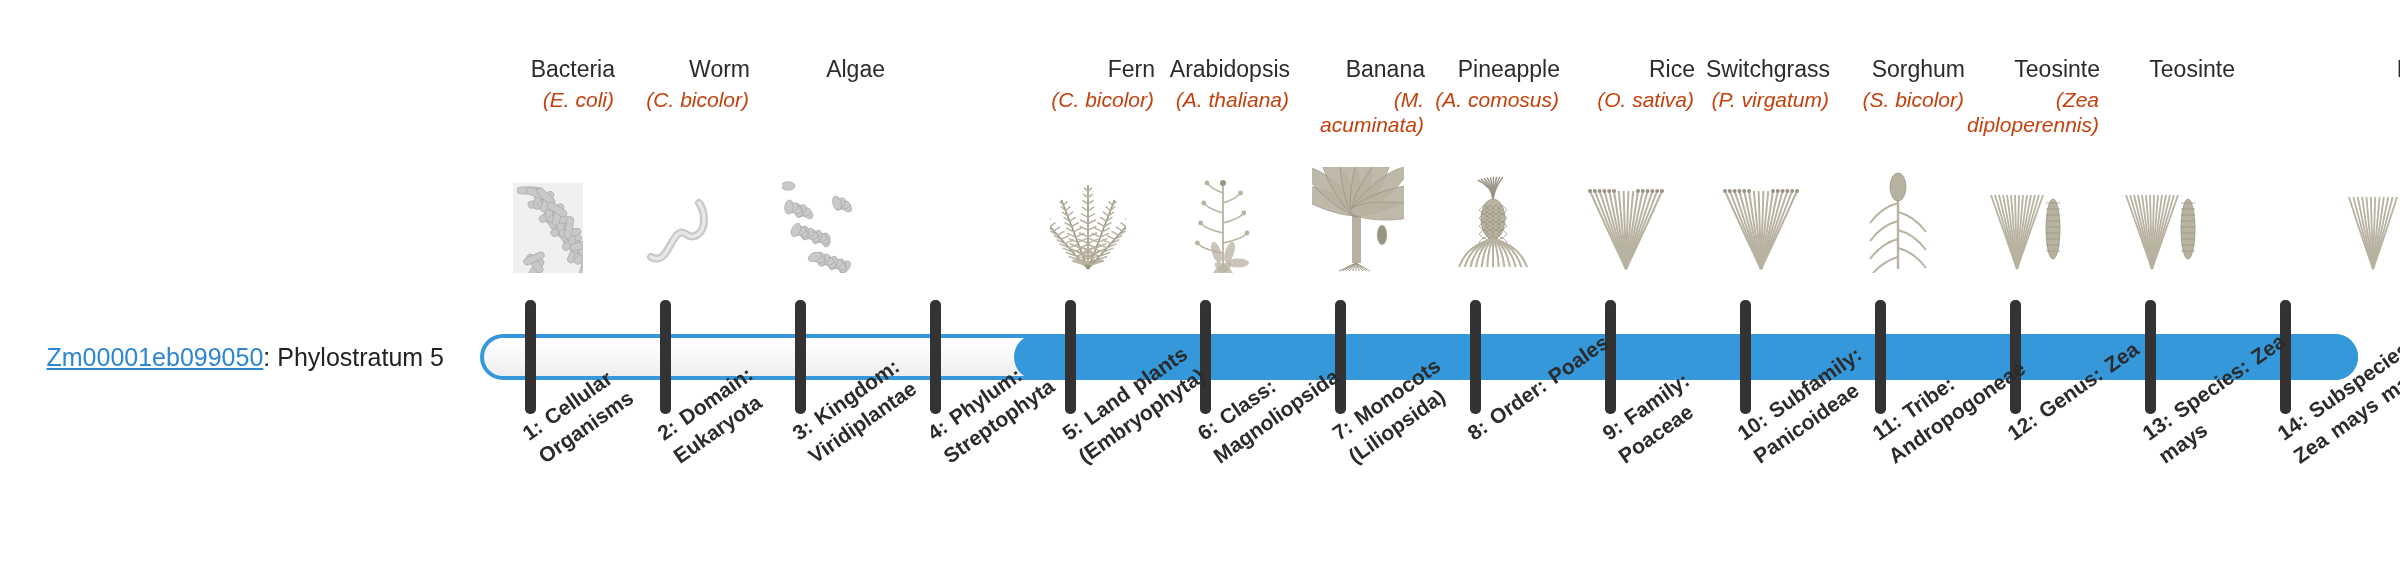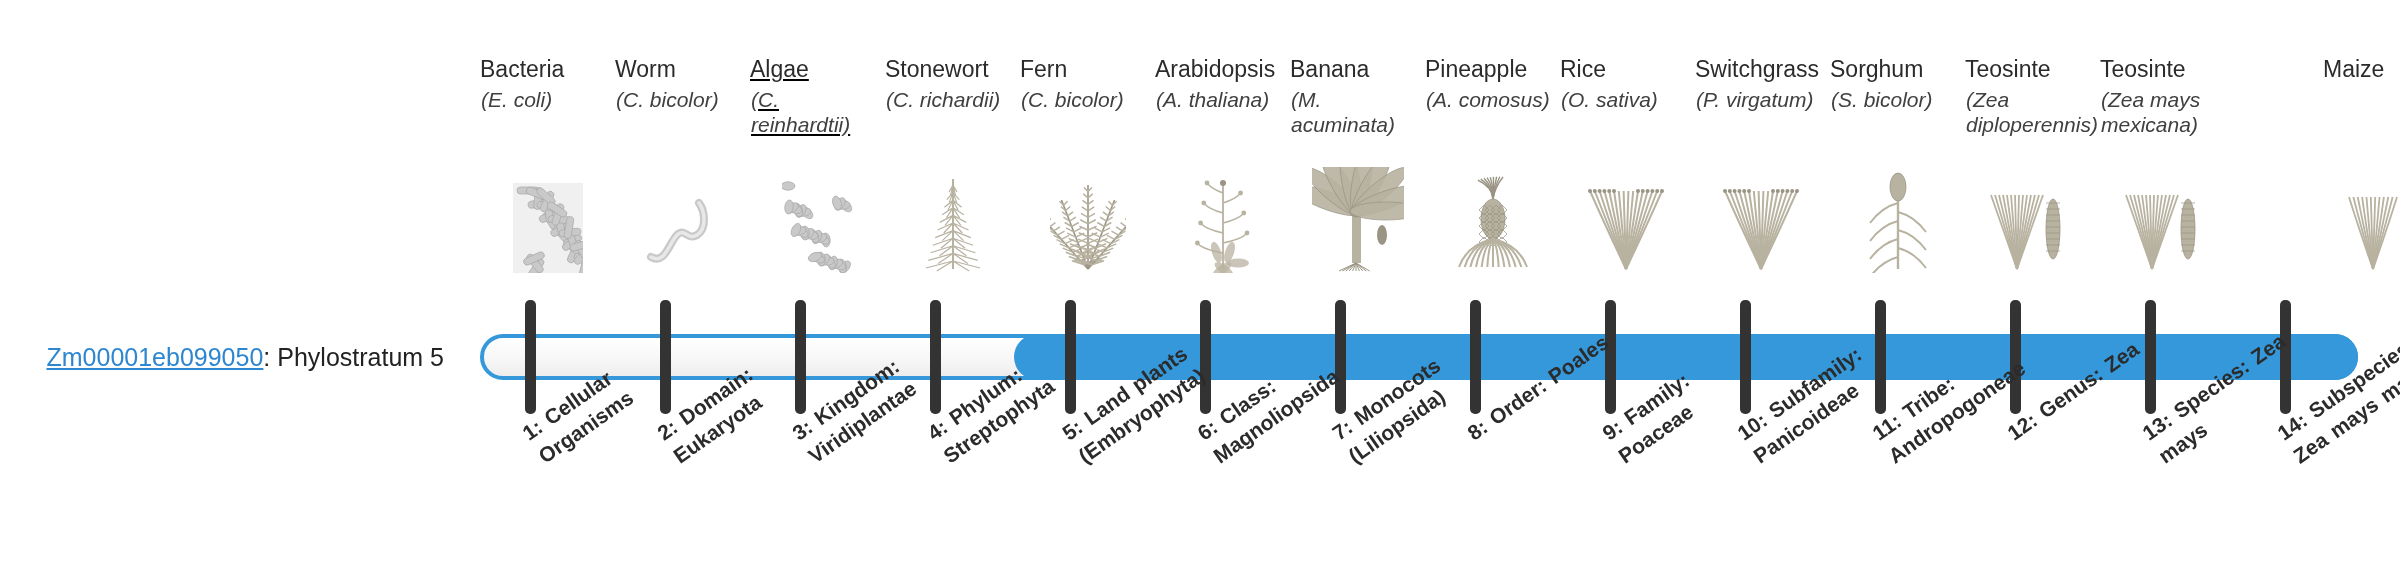--- a/index.html
+++ b/index.html
@@ -40,33 +40,33 @@
     position: absolute;
     left: 480px;
     top: 56px;
     width: 1878px;
     height: 260px;
   }
   .species-col {
     position: absolute;
     top: 0;
     width: 135px;
-    text-align: left;
+    text-align: right;
   }
   .species-common {
     font-size: 23px;
     color: #2b2b2b;
     line-height: 1.15;
     margin-bottom: 6px;
     white-space: nowrap;
   }
   .species-sci {
     font-size: 21px;
     font-style: italic;
-    color: #404040;
+    color: #c2410c;
     line-height: 1.15;
     padding: 0 1px;
   }
   .species-art {
     position: absolute;
     top: 112px;
     left: 0;
     width: 135px;
     height: 105px;
     display: flex;
@@ -182,23 +182,22 @@
       <div class="species-col" style="left: 135px;">
         <div class="species-common">Worm</div>
         <div class="species-sci">(C. bicolor)</div>
         <div class="species-art">
           <svg width="80" height="80" viewBox="0 0 80 80">
             <path d="M8 64 C22 72 26 50 34 42 C42 34 44 48 54 42 C64 36 62 18 56 10" fill="none" stroke="#c9c9c9" stroke-width="8" stroke-linecap="round"></path>
         <path d="M8 64 C22 72 26 50 34 42 C42 34 44 48 54 42 C64 36 62 18 56 10" fill="none" stroke="#e8e8e8" stroke-width="3.5" stroke-linecap="round"></path>
           </svg>
         </div>
       </div>
-      <div class="species-col" style="left: 270px; text-decoration: underline;">
+      <div class="species-col" style="left: 270px;">
         <div class="species-common">Algae</div>
-        <div class="species-sci">(C. reinhardtii)</div>
         <div class="species-art">
           <svg width="72" height="92" viewBox="0 0 72 92">
             <ellipse cx="6" cy="5" rx="7" ry="4.2" fill="#c9c9c9" stroke="#a8a8a8" stroke-width="0.7" transform="rotate(0 6 5)"></ellipse>
             <ellipse cx="25" cy="32" rx="7" ry="4.2" fill="#c9c9c9" stroke="#a8a8a8" stroke-width="0.7" transform="rotate(43 25 32)"></ellipse>
             <ellipse cx="44" cy="59" rx="7" ry="4.2" fill="#c9c9c9" stroke="#a8a8a8" stroke-width="0.7" transform="rotate(86 44 59)"></ellipse>
             <ellipse cx="63" cy="86" rx="7" ry="4.2" fill="#c9c9c9" stroke="#a8a8a8" stroke-width="0.7" transform="rotate(129 63 86)"></ellipse>
             <ellipse cx="22" cy="31" rx="7" ry="4.2" fill="#c9c9c9" stroke="#a8a8a8" stroke-width="0.7" transform="rotate(172 22 31)"></ellipse>
             <ellipse cx="41" cy="58" rx="7" ry="4.2" fill="#c9c9c9" stroke="#a8a8a8" stroke-width="0.7" transform="rotate(35 41 58)"></ellipse>
             <ellipse cx="60" cy="85" rx="7" ry="4.2" fill="#c9c9c9" stroke="#a8a8a8" stroke-width="0.7" transform="rotate(78 60 85)"></ellipse>
             <ellipse cx="19" cy="30" rx="7" ry="4.2" fill="#c9c9c9" stroke="#a8a8a8" stroke-width="0.7" transform="rotate(121 19 30)"></ellipse>
@@ -221,40 +220,20 @@
             <ellipse cx="42" cy="79" rx="7" ry="4.2" fill="#c9c9c9" stroke="#a8a8a8" stroke-width="0.7" transform="rotate(132 42 79)"></ellipse>
             <ellipse cx="61" cy="24" rx="7" ry="4.2" fill="#c9c9c9" stroke="#a8a8a8" stroke-width="0.7" transform="rotate(175 61 24)"></ellipse>
             <ellipse cx="20" cy="51" rx="7" ry="4.2" fill="#c9c9c9" stroke="#a8a8a8" stroke-width="0.7" transform="rotate(38 20 51)"></ellipse>
             <ellipse cx="39" cy="78" rx="7" ry="4.2" fill="#c9c9c9" stroke="#a8a8a8" stroke-width="0.7" transform="rotate(81 39 78)"></ellipse>
             <ellipse cx="58" cy="23" rx="7" ry="4.2" fill="#c9c9c9" stroke="#a8a8a8" stroke-width="0.7" transform="rotate(124 58 23)"></ellipse>
             <ellipse cx="17" cy="50" rx="7" ry="4.2" fill="#c9c9c9" stroke="#a8a8a8" stroke-width="0.7" transform="rotate(167 17 50)"></ellipse>
             <ellipse cx="36" cy="77" rx="7" ry="4.2" fill="#c9c9c9" stroke="#a8a8a8" stroke-width="0.7" transform="rotate(30 36 77)"></ellipse>
             <ellipse cx="55" cy="22" rx="7" ry="4.2" fill="#c9c9c9" stroke="#a8a8a8" stroke-width="0.7" transform="rotate(73 55 22)"></ellipse>
             <ellipse cx="14" cy="49" rx="7" ry="4.2" fill="#c9c9c9" stroke="#a8a8a8" stroke-width="0.7" transform="rotate(116 14 49)"></ellipse>
             <ellipse cx="33" cy="76" rx="7" ry="4.2" fill="#c9c9c9" stroke="#a8a8a8" stroke-width="0.7" transform="rotate(159 33 76)"></ellipse>
-          </svg>
-        </div>
-      </div>
-      <div class="species-col" style="left: 405px;">
-        <div class="species-common">Stonewort</div>
-        <div class="species-sci">(C. richardii)</div>
-        <div class="species-art">
-          <svg width="72" height="100" viewBox="0 0 72 100">
-            <path d="M36 96 L36 6" stroke="#b8b2a0" stroke-width="2"></path>
-            <path d="M36 12 L32 19 M36 12 L40 19 M36 12 L33.6 22 M36 12 L38.4 22" stroke="#b8b2a0" stroke-width="1.2" fill="none"></path>
-            <path d="M36 19.6 L29.7 26.6 M36 19.6 L42.3 26.6 M36 19.6 L32.22 29.6 M36 19.6 L39.78 29.6" stroke="#b8b2a0" stroke-width="1.2" fill="none"></path>
-            <path d="M36 27.2 L27.4 34.2 M36 27.2 L44.6 34.2 M36 27.2 L30.84 37.2 M36 27.2 L41.16 37.2" stroke="#b8b2a0" stroke-width="1.2" fill="none"></path>
-            <path d="M36 34.8 L25.1 41.8 M36 34.8 L46.9 41.8 M36 34.8 L29.46 44.8 M36 34.8 L42.54 44.8" stroke="#b8b2a0" stroke-width="1.2" fill="none"></path>
-            <path d="M36 42.4 L22.8 49.4 M36 42.4 L49.2 49.4 M36 42.4 L28.080000000000002 52.4 M36 42.4 L43.92 52.4" stroke="#b8b2a0" stroke-width="1.2" fill="none"></path>
-            <path d="M36 50 L20.5 57 M36 50 L51.5 57 M36 50 L26.700000000000003 60 M36 50 L45.3 60" stroke="#b8b2a0" stroke-width="1.2" fill="none"></path>
-            <path d="M36 57.599999999999994 L18.200000000000003 64.6 M36 57.599999999999994 L53.8 64.6 M36 57.599999999999994 L25.32 67.6 M36 57.599999999999994 L46.68 67.6" stroke="#b8b2a0" stroke-width="1.2" fill="none"></path>
-            <path d="M36 65.19999999999999 L15.900000000000002 72.19999999999999 M36 65.19999999999999 L56.099999999999994 72.19999999999999 M36 65.19999999999999 L23.94 75.19999999999999 M36 65.19999999999999 L48.06 75.19999999999999" stroke="#b8b2a0" stroke-width="1.2" fill="none"></path>
-            <path d="M36 72.8 L13.600000000000001 79.8 M36 72.8 L58.4 79.8 M36 72.8 L22.560000000000002 82.8 M36 72.8 L49.44 82.8" stroke="#b8b2a0" stroke-width="1.2" fill="none"></path>
-            <path d="M36 80.39999999999999 L11.3 87.39999999999999 M36 80.39999999999999 L60.7 87.39999999999999 M36 80.39999999999999 L21.18 90.39999999999999 M36 80.39999999999999 L50.82 90.39999999999999" stroke="#b8b2a0" stroke-width="1.2" fill="none"></path>
-            <path d="M36 88 L9 95 M36 88 L63 95 M36 88 L19.8 98 M36 88 L52.2 98" stroke="#b8b2a0" stroke-width="1.2" fill="none"></path>
           </svg>
         </div>
       </div>
       <div class="species-col" style="left: 540px;">
         <div class="species-common">Fern</div>
         <div class="species-sci">(C. bicolor)</div>
         <div class="species-art">
           <svg width="76" height="100" viewBox="0 0 76 100">
             <path d="M38 96 L-11.515664870555511 41.00728291467283" stroke="#9a9484" stroke-width="1.6"></path>
             <path d="M34.19110270226496 91.76979099343637 l-12.25 -4 M34.19110270226496 91.76979099343637 l12.25 -4" stroke="#b8b2a0" stroke-width="1.5" fill="none"></path>
@@ -549,21 +528,20 @@
             <line x1="59" y1="60" x2="73" y2="60" stroke="#9a9484" stroke-width="0.7"></line>
             <line x1="59" y1="66" x2="73" y2="66" stroke="#9a9484" stroke-width="0.7"></line>
             <line x1="59" y1="72" x2="73" y2="72" stroke="#9a9484" stroke-width="0.7"></line>
             <line x1="59" y1="78" x2="73" y2="78" stroke="#9a9484" stroke-width="0.7"></line>
             <line x1="59" y1="84" x2="73" y2="84" stroke="#9a9484" stroke-width="0.7"></line>
           </svg>
         </div>
       </div>
       <div class="species-col" style="left: 1620px;">
         <div class="species-common">Teosinte</div>
-        <div class="species-sci">(Zea mays mexicana)</div>
         <div class="species-art">
           <svg width="92" height="106" viewBox="0 0 92 106">
             <path d="M30 102 q-14 -40 -26 -74" stroke="#b8b2a0" stroke-width="1.8" fill="none"></path>
             <path d="M30 102 q-11.846153846153847 -40 -22 -74" stroke="#b8b2a0" stroke-width="1.8" fill="none"></path>
             <path d="M30 102 q-9.692307692307692 -40 -18 -74" stroke="#b8b2a0" stroke-width="1.8" fill="none"></path>
             <path d="M30 102 q-7.538461538461538 -40 -14 -74" stroke="#b8b2a0" stroke-width="1.8" fill="none"></path>
             <path d="M30 102 q-5.384615384615385 -40 -10 -74" stroke="#b8b2a0" stroke-width="1.8" fill="none"></path>
             <path d="M30 102 q-3.230769230769231 -40 -6 -74" stroke="#b8b2a0" stroke-width="1.8" fill="none"></path>
             <path d="M30 102 q-1.076923076923077 -40 -2 -74" stroke="#b8b2a0" stroke-width="1.8" fill="none"></path>
             <path d="M30 102 q1.076923076923077 -40 2 -74" stroke="#b8b2a0" stroke-width="1.8" fill="none"></path>

